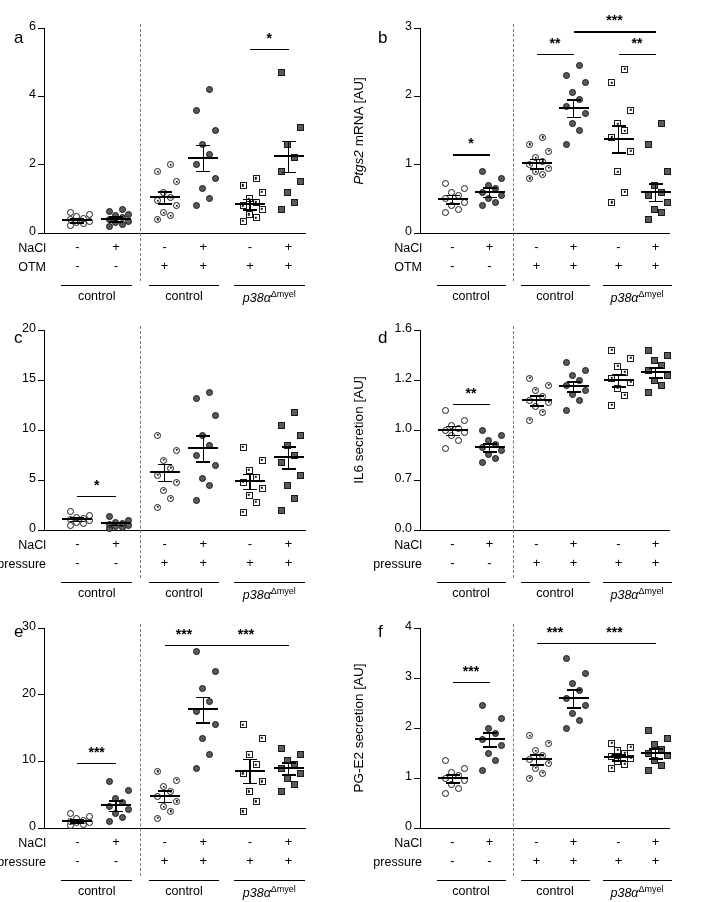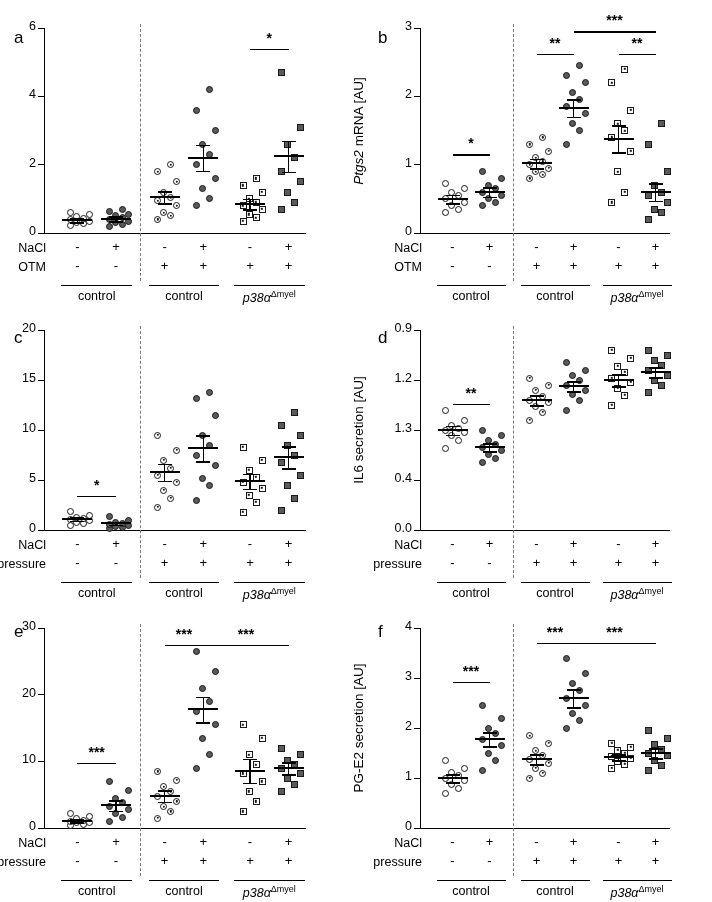--- a/index.html
+++ b/index.html
@@ -388,27 +388,27 @@
     <div class="grpline" style="left: 148.667px; top: 582px; width: 70.6667px;"></div>
     <div class="grplab" style="left: 124px; top: 586px; width: 120px;">control</div>
     <div class="grpline" style="left: 234px; top: 582px; width: 70.6667px;"></div>
     <div class="grplab" style="left: 209.333px; top: 586px; width: 120px;"><i>p38α</i><sup>Δmyel</sup></div>
     <div class="plabel" style="left: 378px; top: 328px;">d</div>
     <div style="position: absolute; left: 420px; top: 330px; width: 1.4px; height: 201px; background: rgb(0, 0, 0);"></div>
     <div style="position: absolute; left: 420px; top: 530px; width: 250px; height: 1.4px; background: rgb(0, 0, 0);"></div>
     <div class="tick" style="left: 414px; top: 529.5px;"></div>
     <div class="ticklab" style="left: 366px; top: 521px; width: 46px;">0.0</div>
     <div class="tick" style="left: 414px; top: 479.5px;"></div>
-    <div class="ticklab" style="left: 366px; top: 471px; width: 46px;">0.4</div>
+    <div class="ticklab" style="left: 366px; top: 471px; width: 46px;">0.7</div>
     <div class="tick" style="left: 414px; top: 429.5px;"></div>
-    <div class="ticklab" style="left: 366px; top: 421px; width: 46px;">1.3</div>
+    <div class="ticklab" style="left: 366px; top: 421px; width: 46px;">1.0</div>
     <div class="tick" style="left: 414px; top: 379.5px;"></div>
     <div class="ticklab" style="left: 366px; top: 371px; width: 46px;">1.2</div>
     <div class="tick" style="left: 414px; top: 329.5px;"></div>
-    <div class="ticklab" style="left: 366px; top: 321px; width: 46px;">0.9</div>
+    <div class="ticklab" style="left: 366px; top: 321px; width: 46px;">1.6</div>
     <div style="position: absolute; left: 358px; top: 430px; transform: translate(-50%, -50%) rotate(-90deg); font-size: 13.5px; white-space: nowrap;">IL6 secretion [AU]</div>
     <div class="divider" style="left: 513px; top: 326px; height: 252px;"></div>
     <div class="pt open-circle" style="left: 442px; top: 444.5px;"></div>
     <div class="pt open-circle" style="left: 455px; top: 436.5px;"></div>
     <div class="pt open-circle" style="left: 448px; top: 431.5px;"></div>
     <div class="pt open-circle" style="left: 461px; top: 428.5px;"></div>
     <div class="pt open-circle" style="left: 442px; top: 426.5px;"></div>
     <div class="pt open-circle" style="left: 455px; top: 424.5px;"></div>
     <div class="pt open-circle" style="left: 448px; top: 421.5px;"></div>
     <div class="pt open-circle" style="left: 461px; top: 416.5px;"></div>

